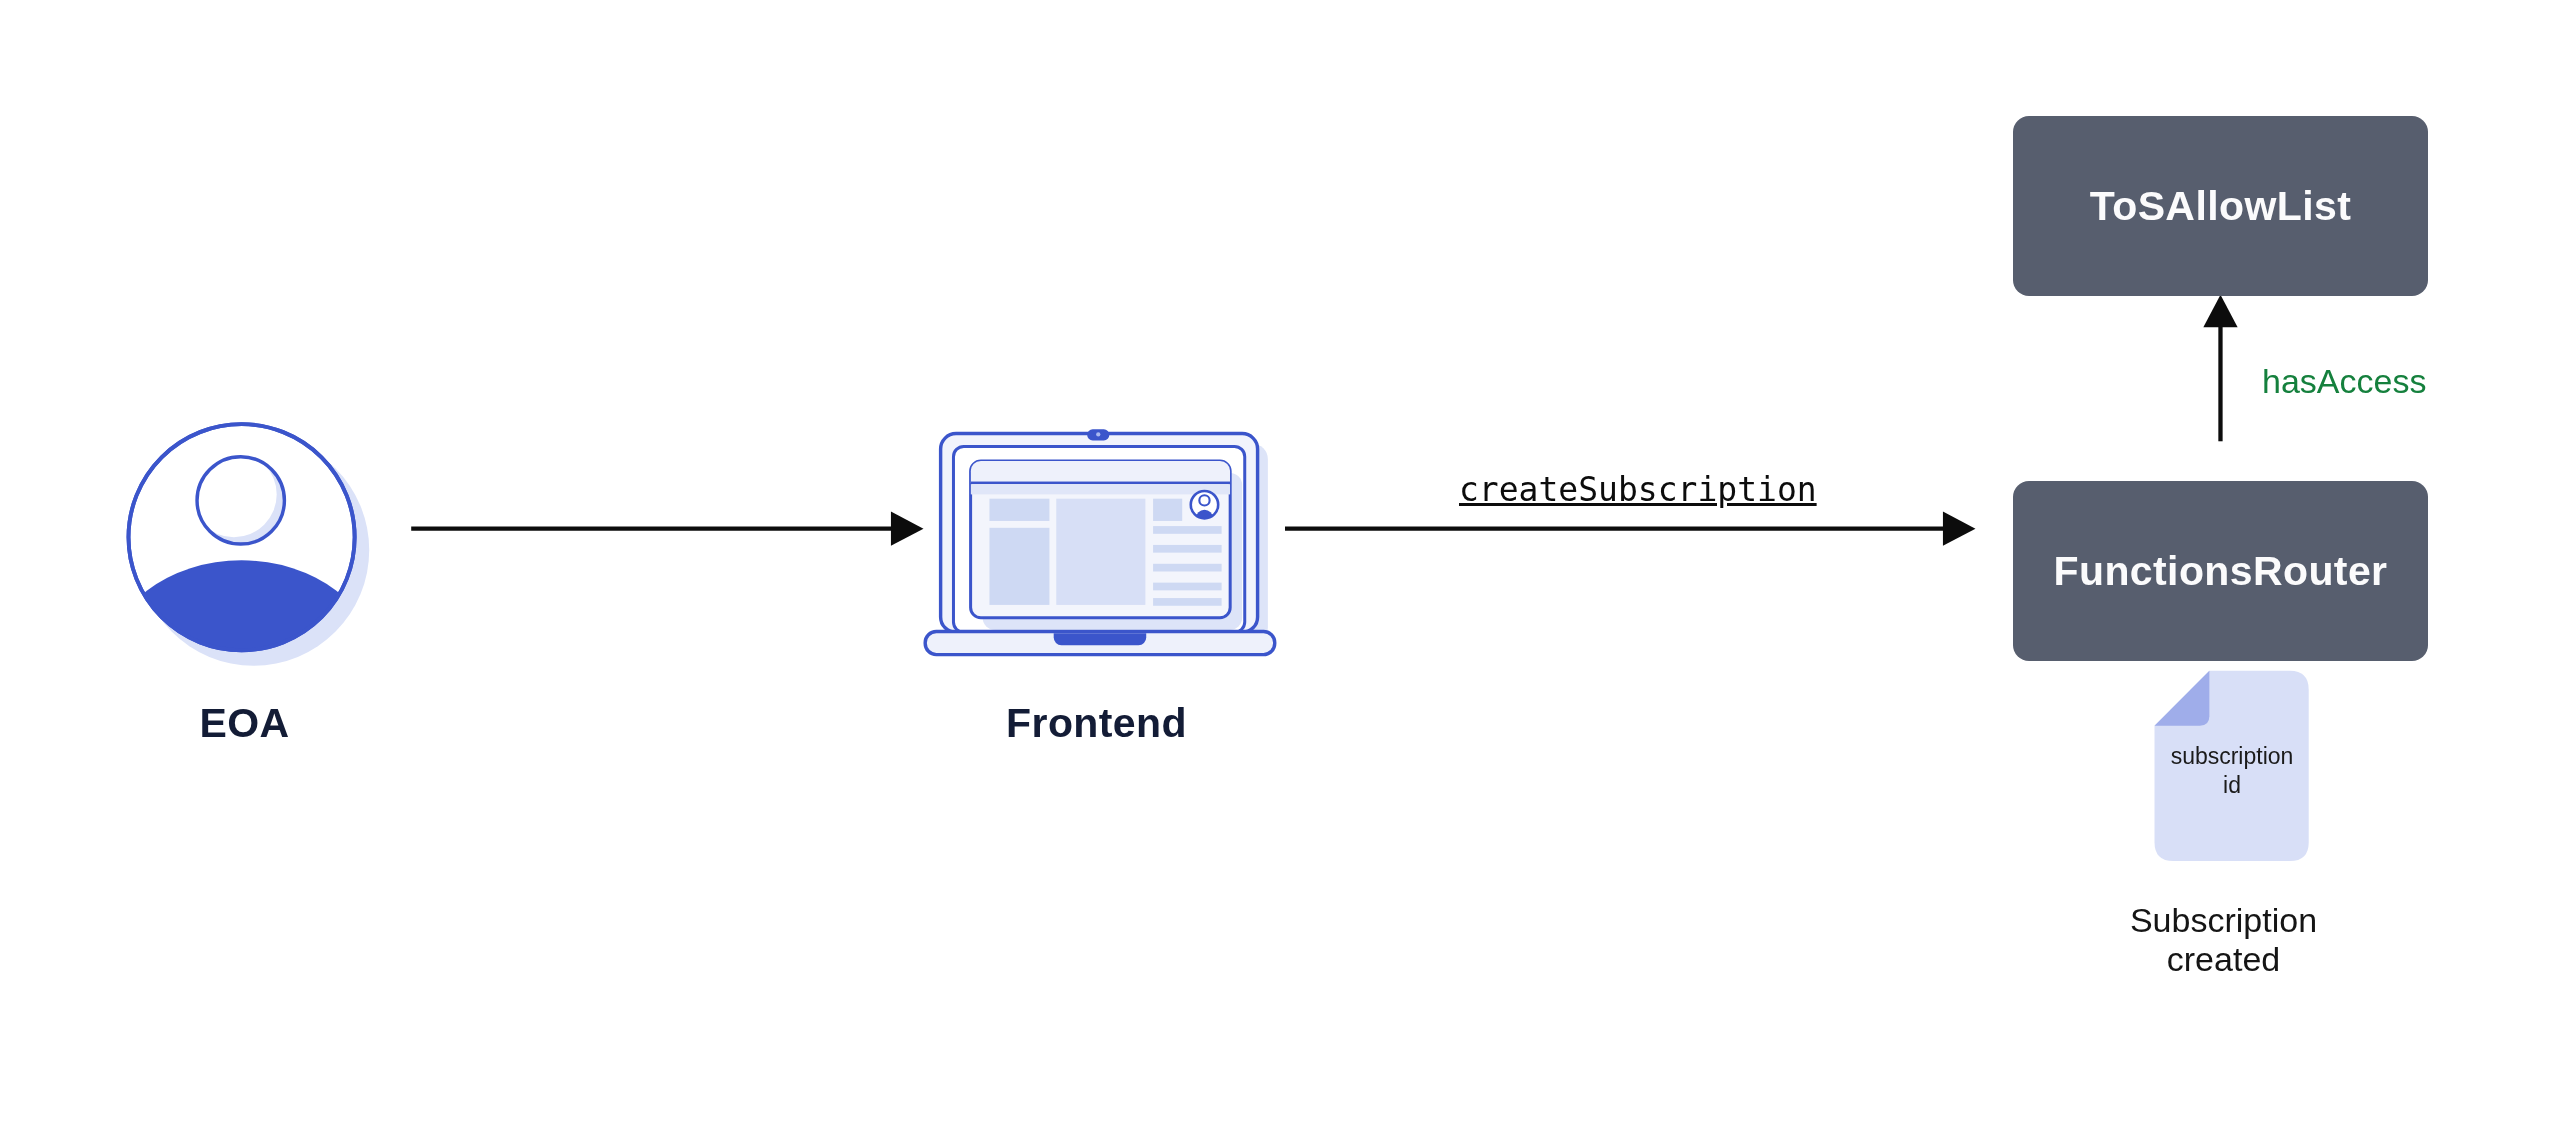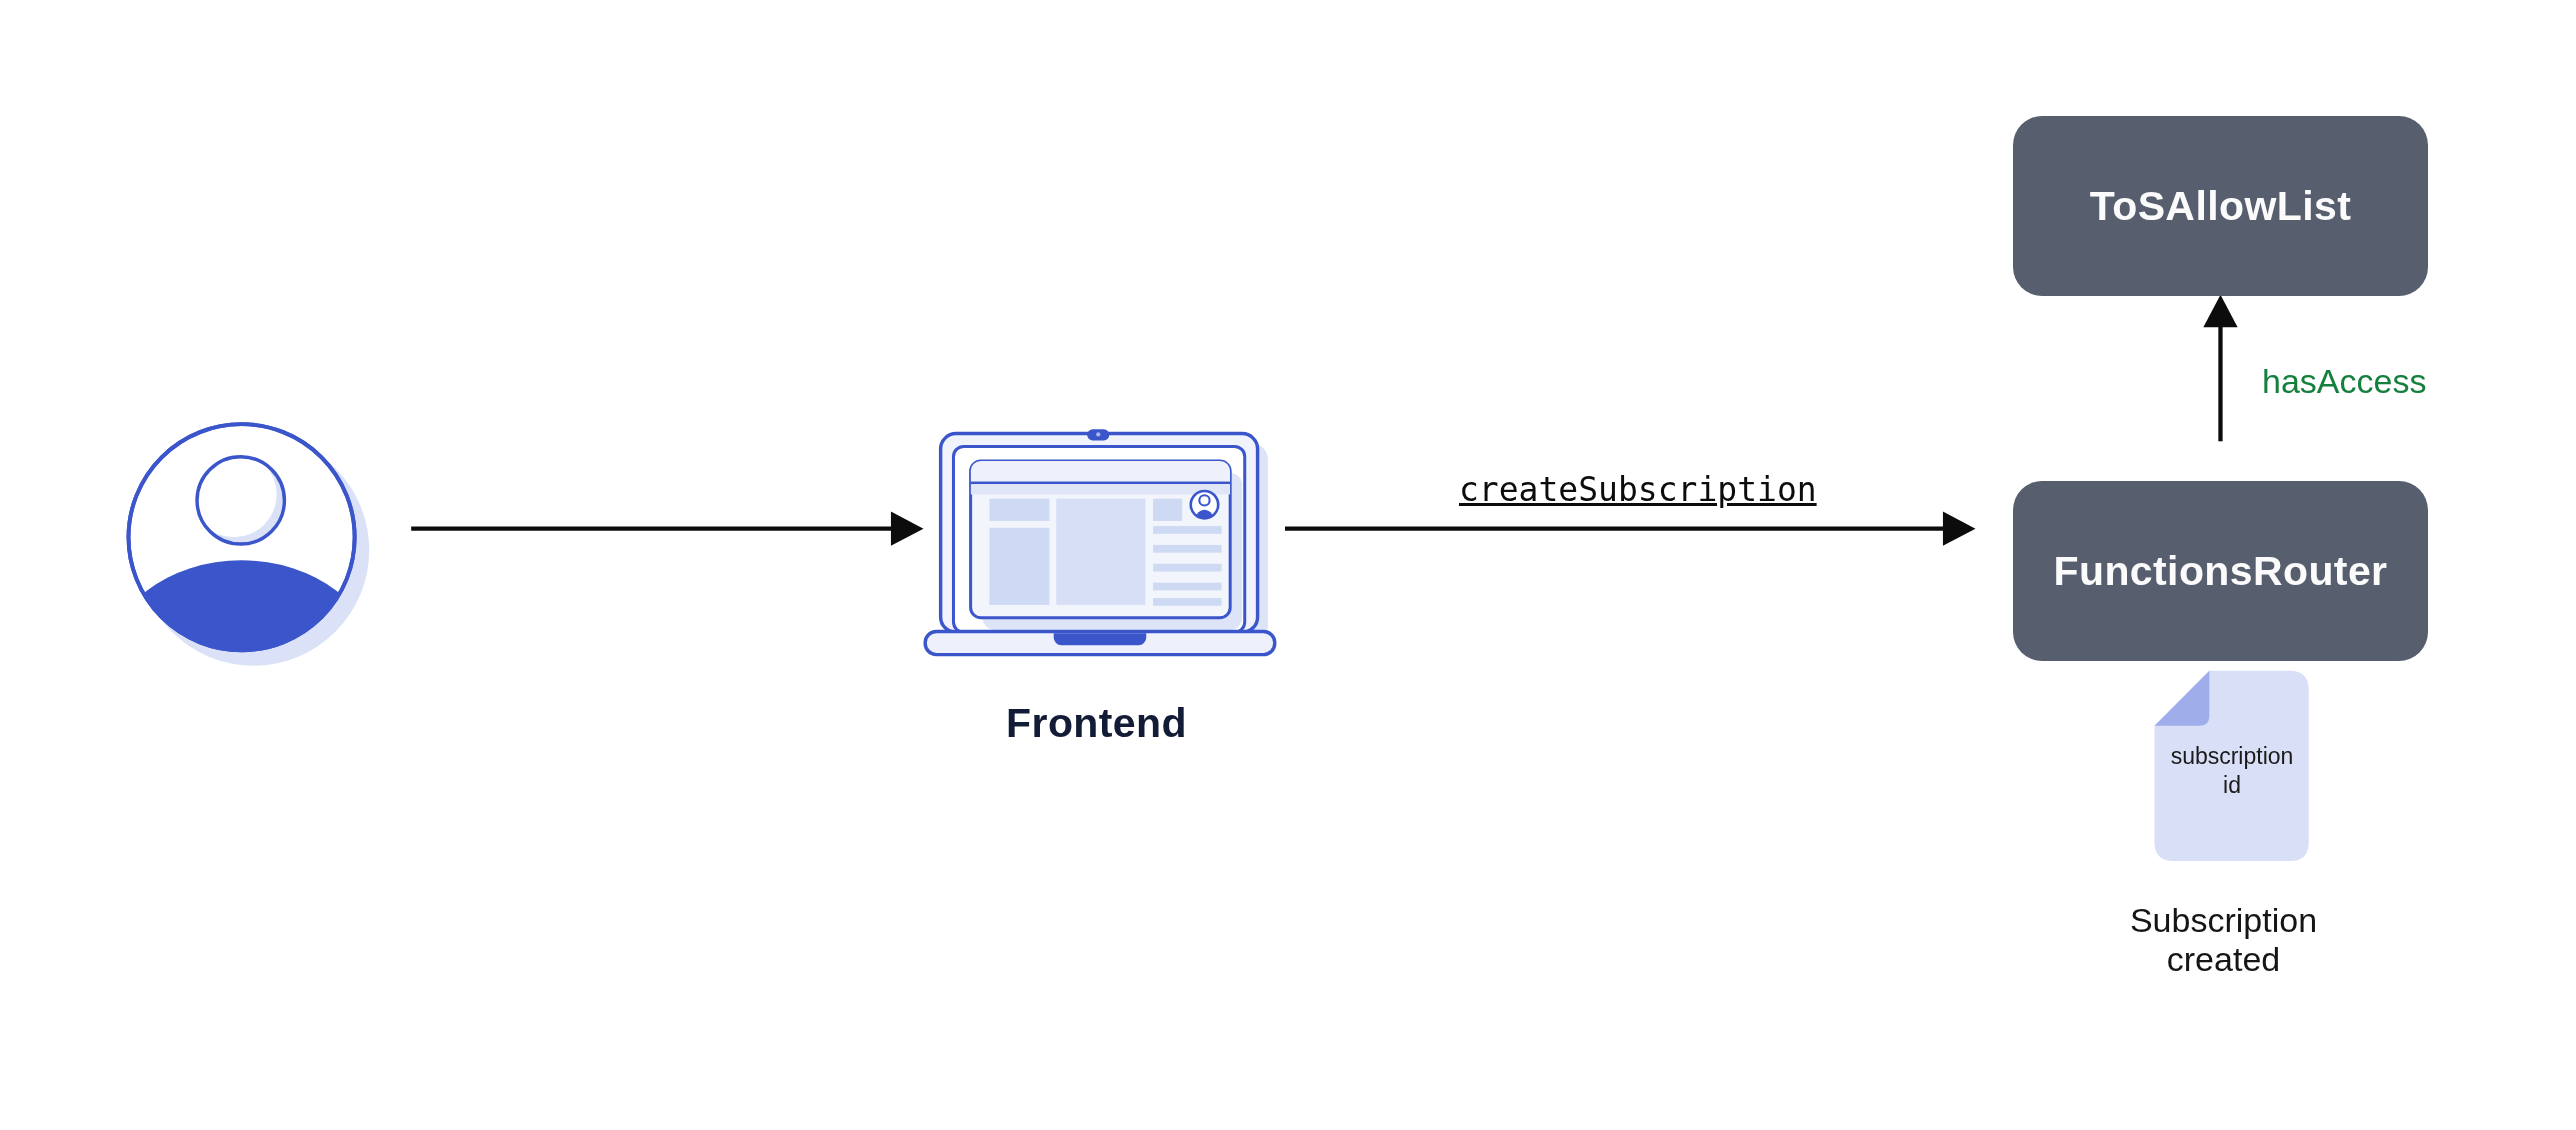--- a/index.html
+++ b/index.html
@@ -23,21 +23,21 @@
     letter-spacing: 0.4px;
     white-space: nowrap;
   }
 
   .contract-box {
     position: absolute;
     left: 2013px;
     width: 415px;
     height: 180px;
     background: #575e6e;
-    border-radius: 29px;
+    border-radius: 16px;
     display: flex;
     align-items: center;
     justify-content: center;
   }
   .contract-box .box-label {
     color: #fbfbfc;
     font-weight: 700;
     font-size: 41px;
     letter-spacing: 0.4px;
     white-space: nowrap;
@@ -179,20 +179,21 @@
       <line x1="2592" y1="515" x2="2592" y2="380" stroke-width="5"></line>
       <polygon points="2592,344 2572,382 2612,382" stroke="none"></polygon>
     </g>
 
     <g>
       <path d="M2579 783 H2673 Q2695 783 2695 805 V983 Q2695 1005 2673 1005 H2537 Q2515 1005 2515 983 V847 Z" fill="#d8dff7"></path>
       <path d="M2515 847 L2579 783 L2579 836 Q2579 847 2568 847 Z" fill="#9fadea"></path>
     </g>
   </svg>
 
+  <div class="node-label" style="left:73px; top:701px; width:343px;">EOA</div>
 
   <div class="node-label" style="left:925px; top:701px; width:343px;">Frontend</div>
 
   <div class="edge-label-mono" id="create-subscription-label">createSubscription</div>
 
   <div id="has-access-label">hasAccess</div>
 
   <div class="contract-box" id="tos-box">
     <span class="box-label">ToSAllowList</span>
   </div>

